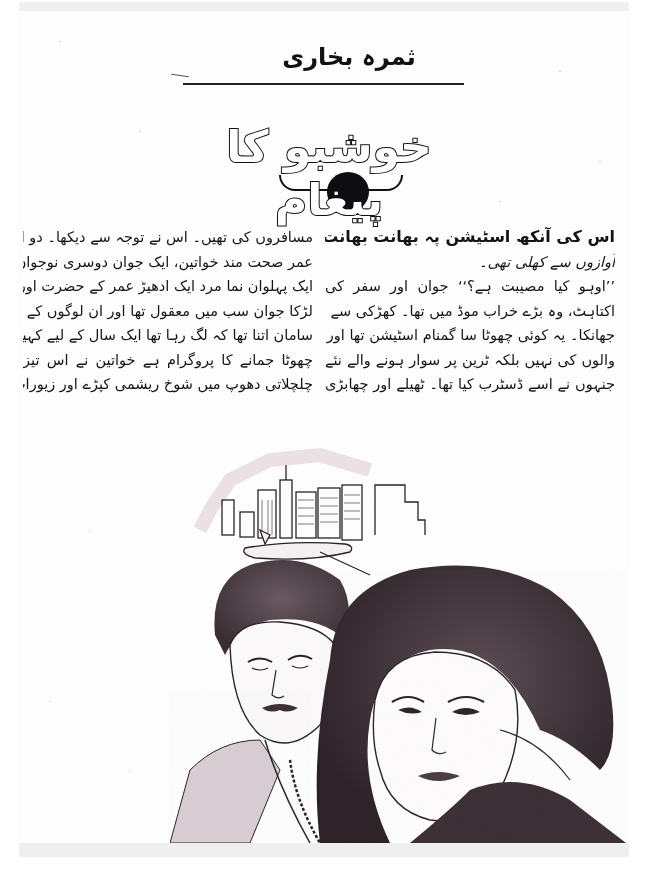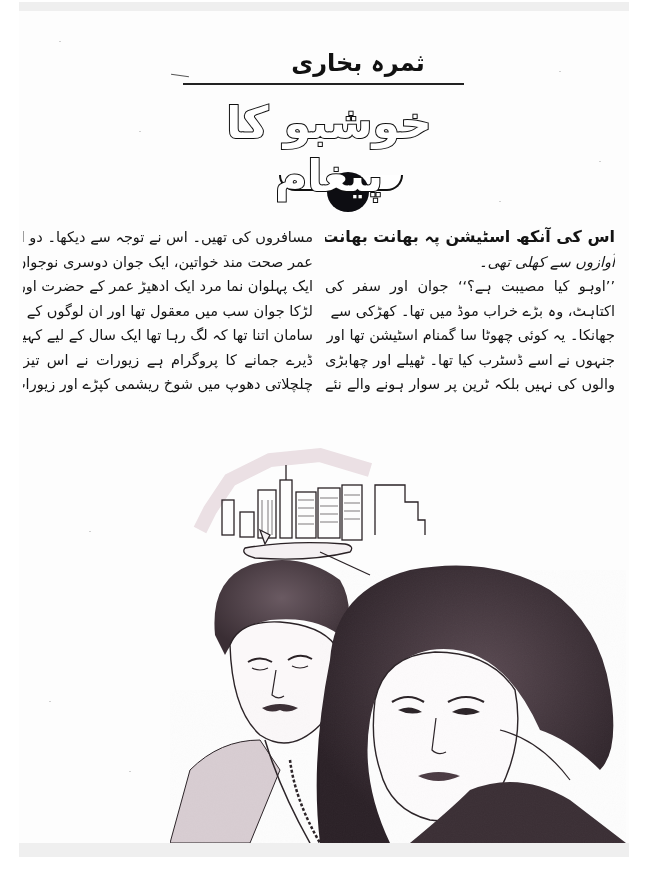--- a/index.html
+++ b/index.html
@@ -43,30 +43,29 @@
     .speckle {
       position: absolute;
       width: 2px;
       height: 1px;
       background: #9a9a9a;
       opacity: 0.45;
     }
     .author {
       position: absolute;
       left: 260px;
-      top: 38px;
+      top: 32px;
       width: 140px;
       text-align: center;
       direction: rtl;
       font-family: "DejaVu Sans", sans-serif;
       font-size: 24px;
       font-weight: bold;
       color: #111;
       letter-spacing: 0;
-      margin-left: 9px;
     }
     .rule {
       position: absolute;
       left: 164px;
       top: 72px;
       width: 281px;
       height: 2px;
       background: #222;
     }
     .rule-stroke {
@@ -81,21 +80,21 @@
     .title-wrap {
       position: absolute;
       left: 200px;
       top: 86px;
       width: 220px;
       height: 120px;
     }
     .title {
       position: absolute;
       left: 0;
-      top: 0;
+      top: 24px;
       width: 220px;
       text-align: center;
       direction: rtl;
       font-family: "DejaVu Sans", sans-serif;
       font-size: 44px;
       font-weight: bold;
       color: #ffffff;
       -webkit-text-stroke: 2px #111;
       paint-order: stroke fill;
       text-shadow: 0 0 1px #111;
@@ -200,30 +199,30 @@
     <div class="title">خوشبو کا پیغام</div>
   </div>
 
   <div class="columns">
     <div class="col col-right">
       <span class="line lead">اس کی آنکھ اسٹیشن پہ بھانت بھانت کی آتی</span>
       <span class="line short">آوازوں سے کھلی تھی۔</span>
       <span class="line">’’اوہو کیا مصیبت ہے؟‘‘ جوان اور سفر کی</span>
       <span class="line">اکتاہٹ، وہ بڑے خراب موڈ میں تھا۔ کھڑکی سے باہر</span>
       <span class="line">جھانکا۔ یہ کوئی چھوٹا سا گمنام اسٹیشن تھا اور یہ آوازیں</span>
+      <span class="line">والوں کی نہیں بلکہ ٹرین پر سوار ہونے والے نئے</span>
       <span class="line">جنہوں نے اسے ڈسٹرب کیا تھا۔ ٹھیلے اور چھابڑی</span>
-      <span class="line">والوں کی نہیں بلکہ ٹرین پر سوار ہونے والے نئے</span>
     </div>
     <div class="col col-left">
       <span class="line">مسافروں کی تھیں۔ اس نے توجہ سے دیکھا۔ دو ادھیڑ</span>
       <span class="line">عمر صحت مند خواتین، ایک جوان دوسری نوجوان لڑکی</span>
       <span class="line">ایک پہلوان نما مرد ایک ادھیڑ عمر کے حضرت اور جوان</span>
       <span class="line">لڑکا جوان سب میں معقول تھا اور ان لوگوں کے ساتھ</span>
       <span class="line">سامان اتنا تھا کہ لگ رہا تھا ایک سال کے لیے کہیں</span>
-      <span class="line">ڈیرے جمانے کا پروگرام ہے زیورات نے اس تیز</span>
+      <span class="line">چھوٹا جمانے کا پروگرام ہے خواتین نے اس تیز</span>
       <span class="line">چلچلاتی دھوپ میں شوخ ریشمی کپڑے اور زیورات</span>
     </div>
   </div>
 
   <div class="illustration">
     <svg viewBox="0 0 456 403" xmlns="http://www.w3.org/2000/svg">
       <defs>
         <radialGradient id="hairW" cx="55%" cy="40%" r="60%">
           <stop offset="0%" stop-color="#5a4a52"></stop>
           <stop offset="100%" stop-color="#2a2026"></stop>

